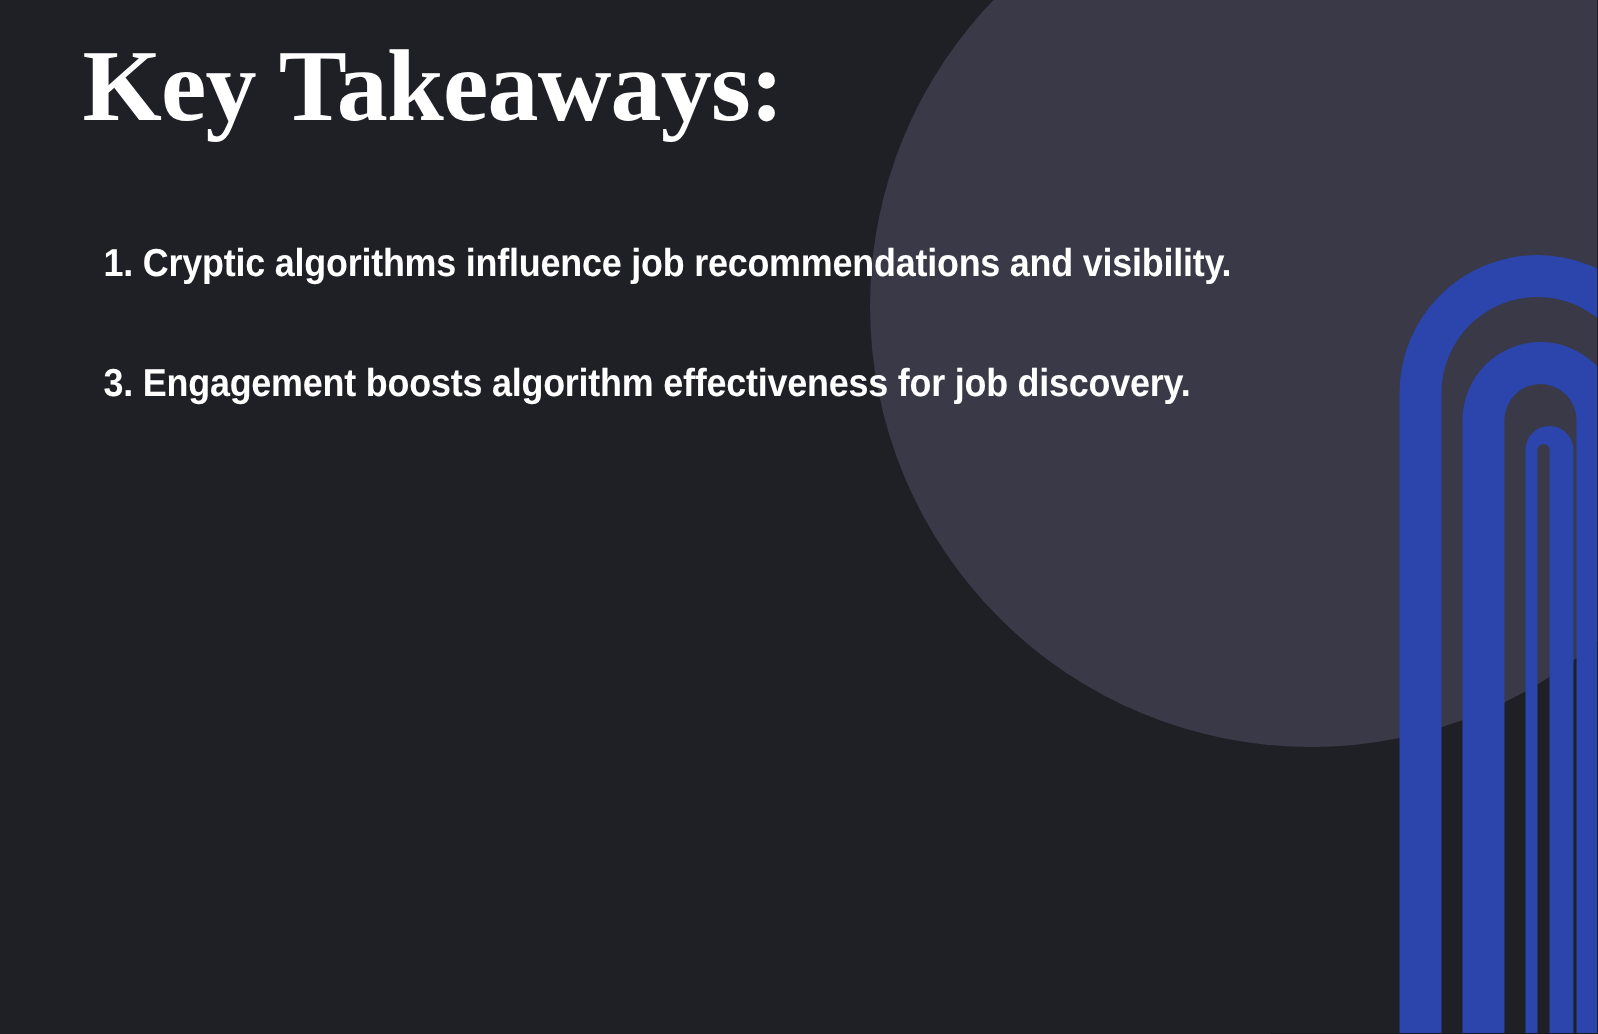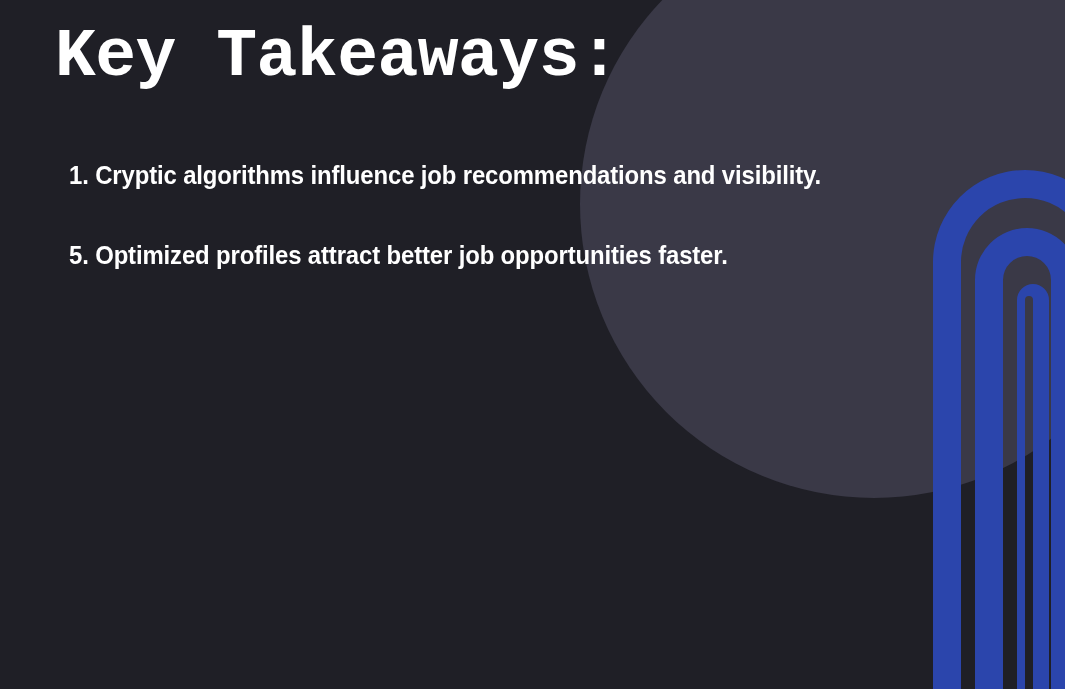--- a/index.html
+++ b/index.html
@@ -47,21 +47,21 @@
     position: relative;
     z-index: 5;
     height: 100%;
   }
 
   .title {
     position: absolute;
     left: 55px;
     top: 22px;
     margin: 0;
-    font-family: Liberation Mono, monospace;
+    font-family: Liberation Serif, serif;
     font-weight: 700;
     font-size: 68px;
     line-height: 1.04;
     letter-spacing: -0.5px;
     color: #ffffff;
     white-space: nowrap;
   }
 
   .takeaway-list {
     position: absolute;
@@ -110,18 +110,18 @@
 
   <div class="content">
 
     <h1 class="title">Key Takeaways:</h1>
 
     <ul class="takeaway-list">
       <li class="takeaway-item">
         <span class="takeaway-text">1. Cryptic algorithms influence job recommendations and visibility.</span>
       </li>
       <li class="takeaway-item">
-        <span class="takeaway-text">5. Optimized profiles attract better job opportunities faster.</span>
+        <span class="takeaway-text">3. Engagement boosts algorithm effectiveness for job discovery.</span>
       </li>
     </ul>
 
   </div>
 </div>
 
 </body></html>

